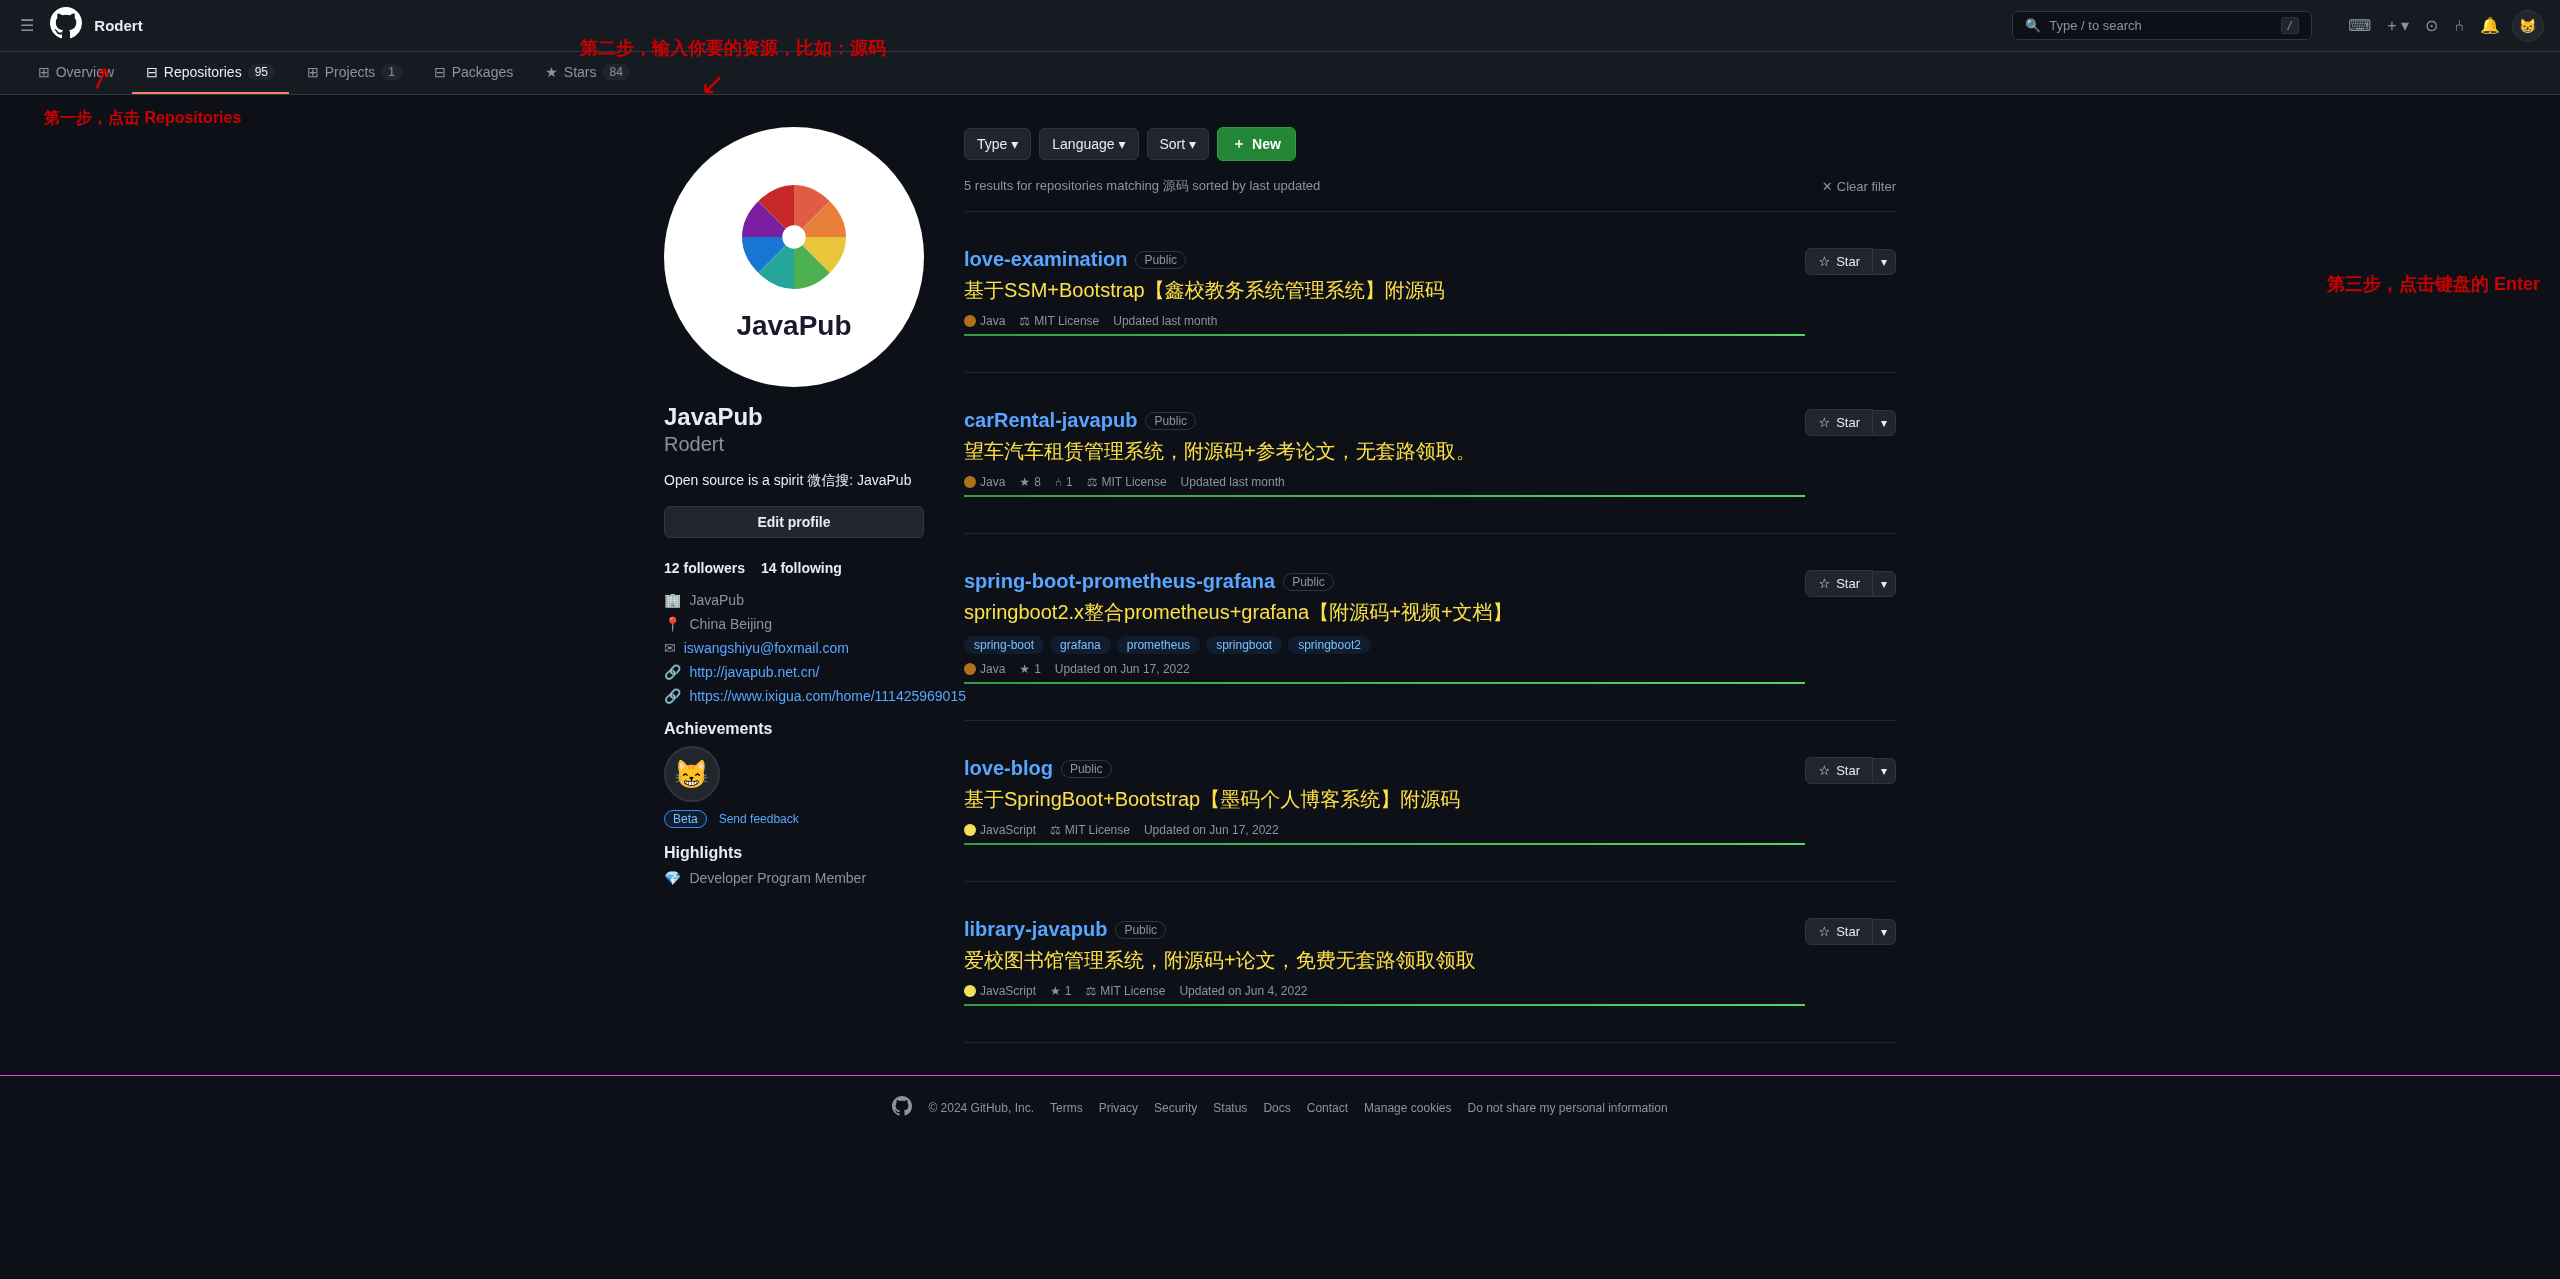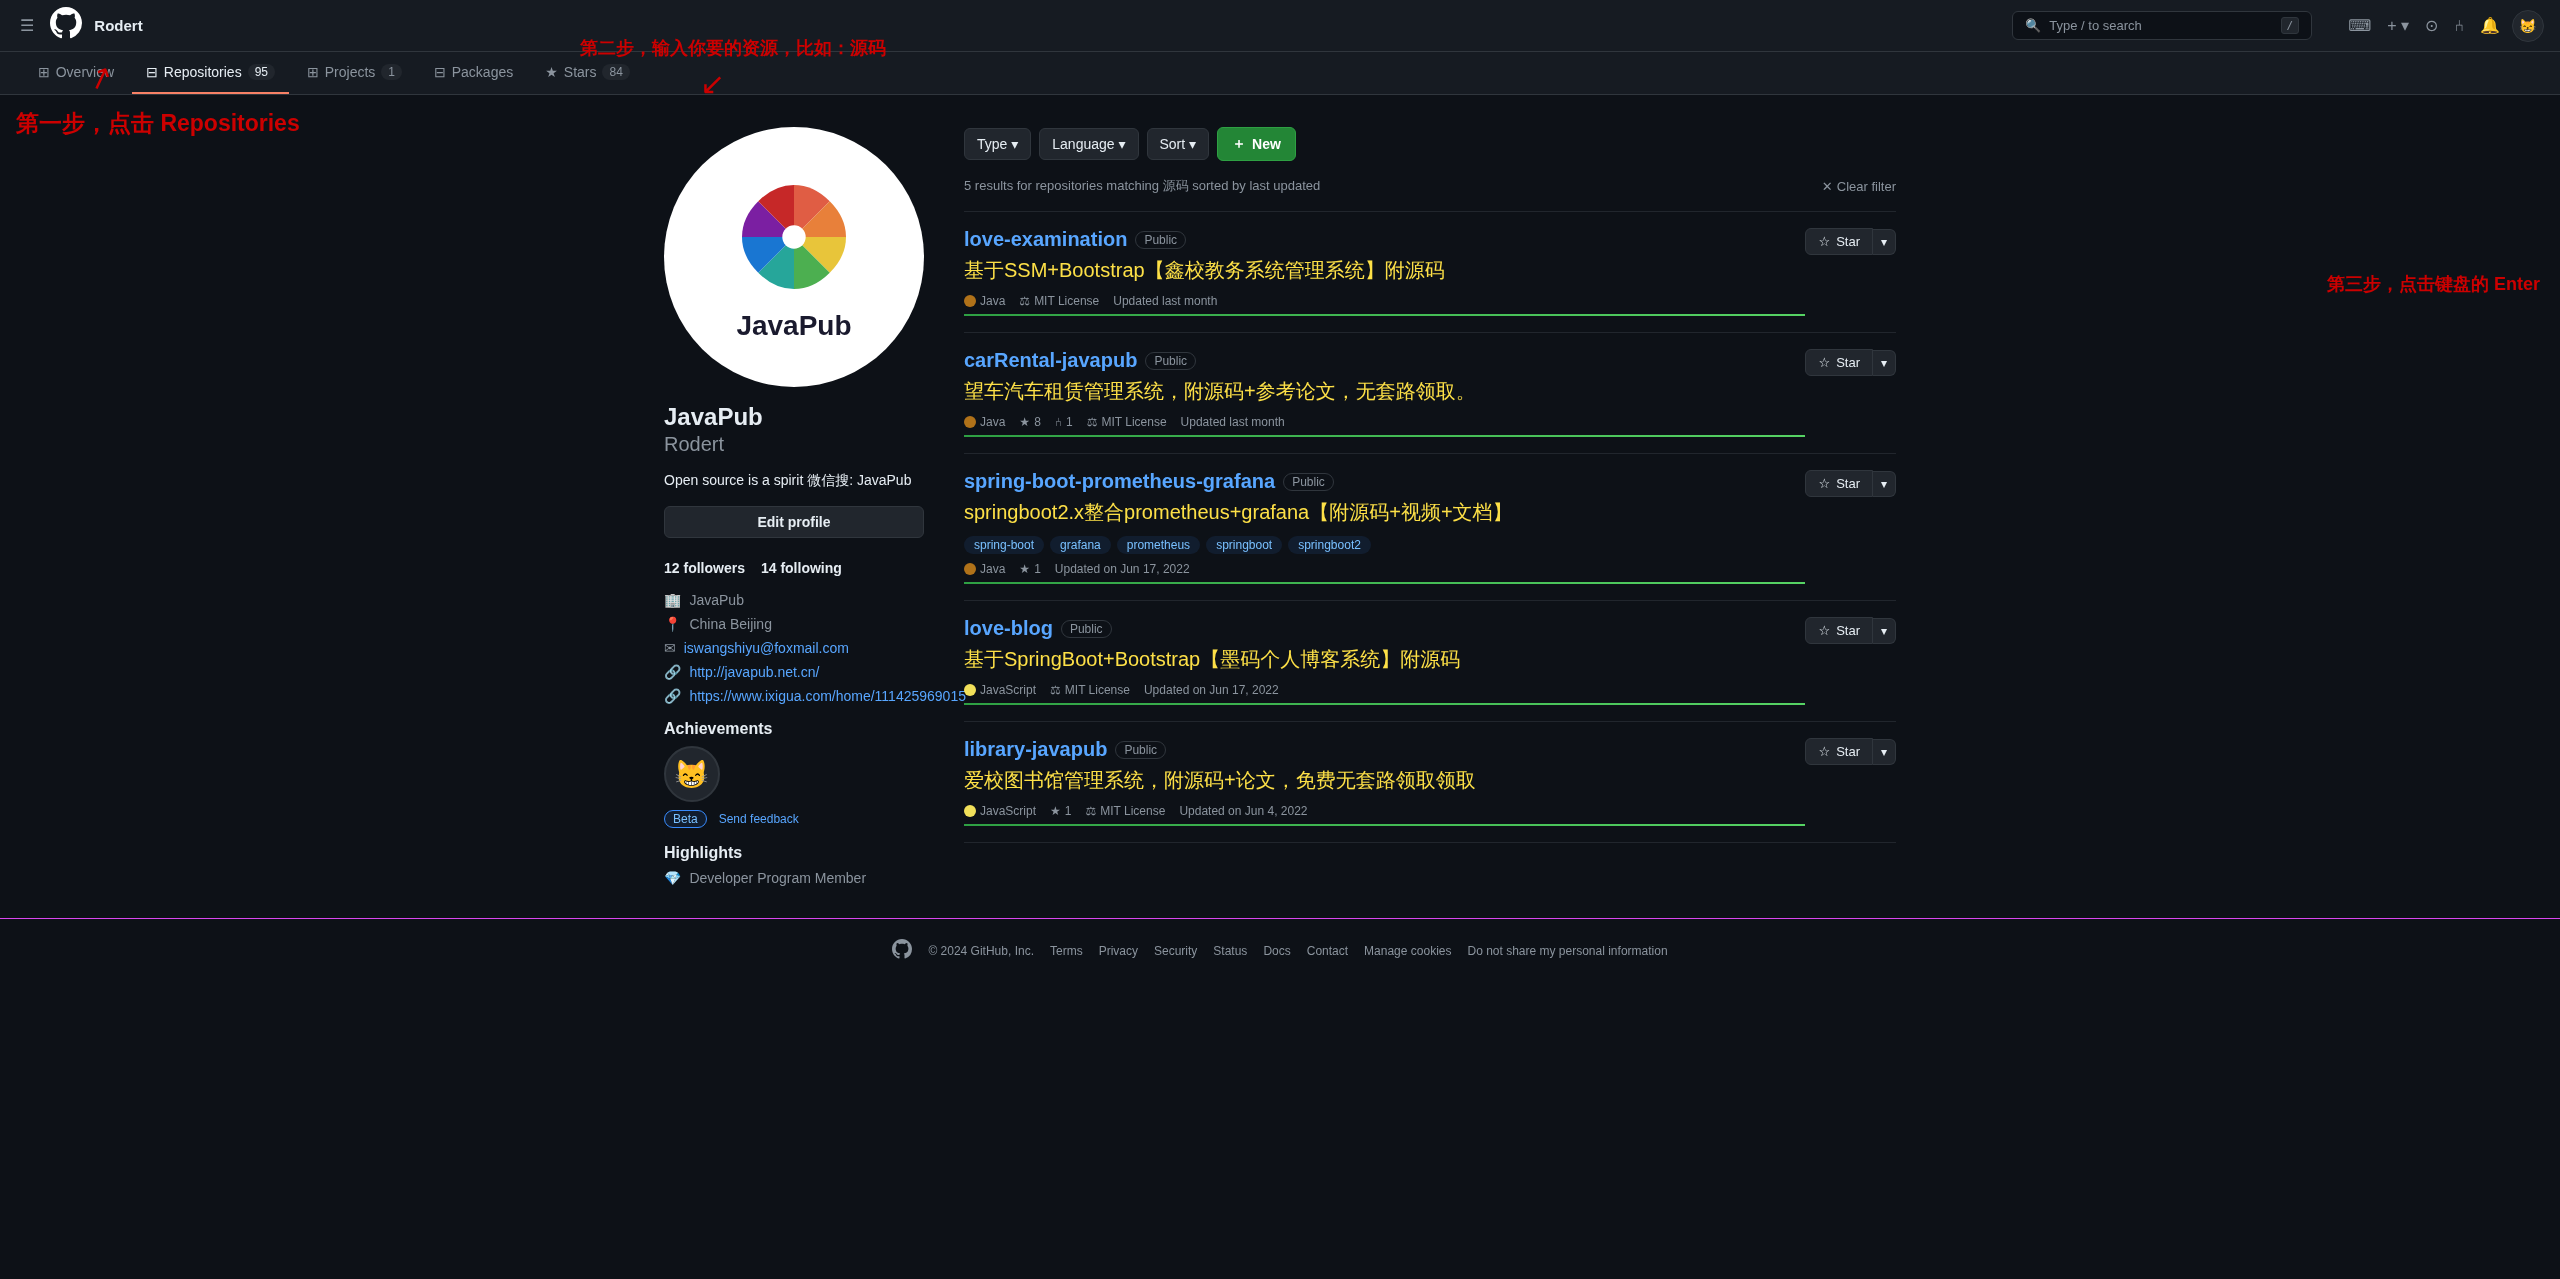--- a/index.html
+++ b/index.html
@@ -332,21 +332,21 @@
       display: flex;
       align-items: center;
       gap: 4px;
       font-size: 13px;
     }
 
     
     .repo-list { display: flex; flex-direction: column; }
     .repo-item {
       border-top: 1px solid #21262d;
-      padding: 16px 0;
+      padding: 36px 0;
       display: flex;
       justify-content: space-between;
       align-items: flex-start;
     }
     .repo-item:last-child { border-bottom: 1px solid #21262d; }
     .repo-info { flex: 1; }
     .repo-name-row {
       display: flex;
       align-items: center;
       gap: 8px;
@@ -452,23 +452,23 @@
       font-size: 12px;
       flex-wrap: wrap;
     }
     .footer a { color: #8b949e; text-decoration: none; }
 
     
     .page-wrapper { position: relative; }
     .annotation-step1 {
       position: absolute;
       top: 108px;
-      left: 16px;
+      left: 44px;
       color: #cc0000;
-      font-size: 23px;
+      font-size: 16px;
       font-weight: 600;
       pointer-events: none;
       z-index: 200;
     }
     .annotation-arrow1 {
       position: absolute;
       top: 60px;
       left: 88px;
       color: #cc0000;
       font-size: 30px;

